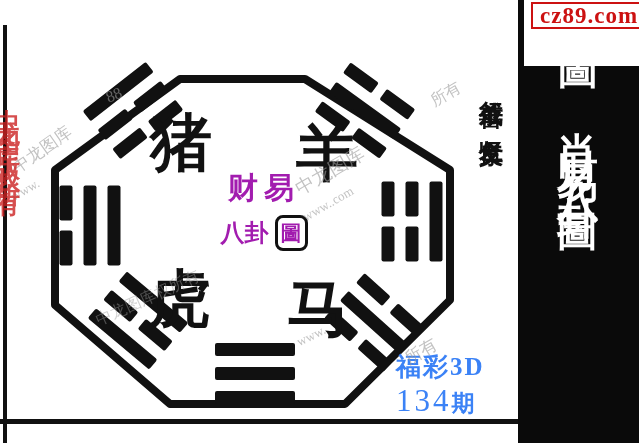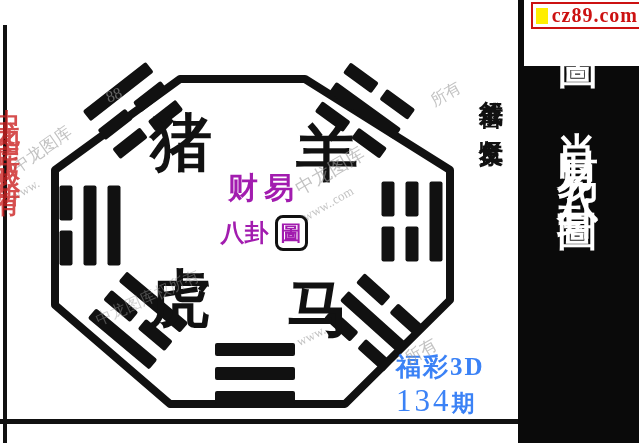--- a/index.html
+++ b/index.html
@@ -35,21 +35,21 @@
   
   .right-strip{left:518px;top:0;width:121px;height:443px;background:#0a0a0a;}
   .banner-title{left:552px;top:100px;width:52px;color:#fff;writing-mode:vertical-rl;
                 font-size:41px;font-weight:bold;line-height:52px;letter-spacing:16px;text-align:center;}
   .banner-partial{left:552px;top:42px;width:52px;color:#fff;font-size:41px;font-weight:bold;text-align:center;}
   
   .topright-white{left:524px;top:0;width:115px;height:66px;background:#fff;}
   .cz-box{left:531px;top:2px;width:102px;height:23px;background:#fff;border:2px solid #cc1111;
           display:flex;align-items:center;gap:4px;padding:0 3px;box-sizing:content-box;}
   .cz-square{width:15px;height:16px;background:#ffee00;}
-  .cz-text{color:#cc1111;font-size:20px;font-weight:bold;letter-spacing:1px;}
+  .cz-text{color:#cc1111;font-size:23px;font-weight:bold;letter-spacing:1px;}
   
   .wm{color:#9a9a9a;opacity:0.6;white-space:nowrap;pointer-events:none;}
   .wm-red{color:#cc2222;opacity:0.8;writing-mode:vertical-rl;font-size:25px;line-height:14px;
           letter-spacing:12px;left:0px;top:88px;font-weight:bold;}
 </style>
 </head>
 <body>
 
 <div class="stage">
 

